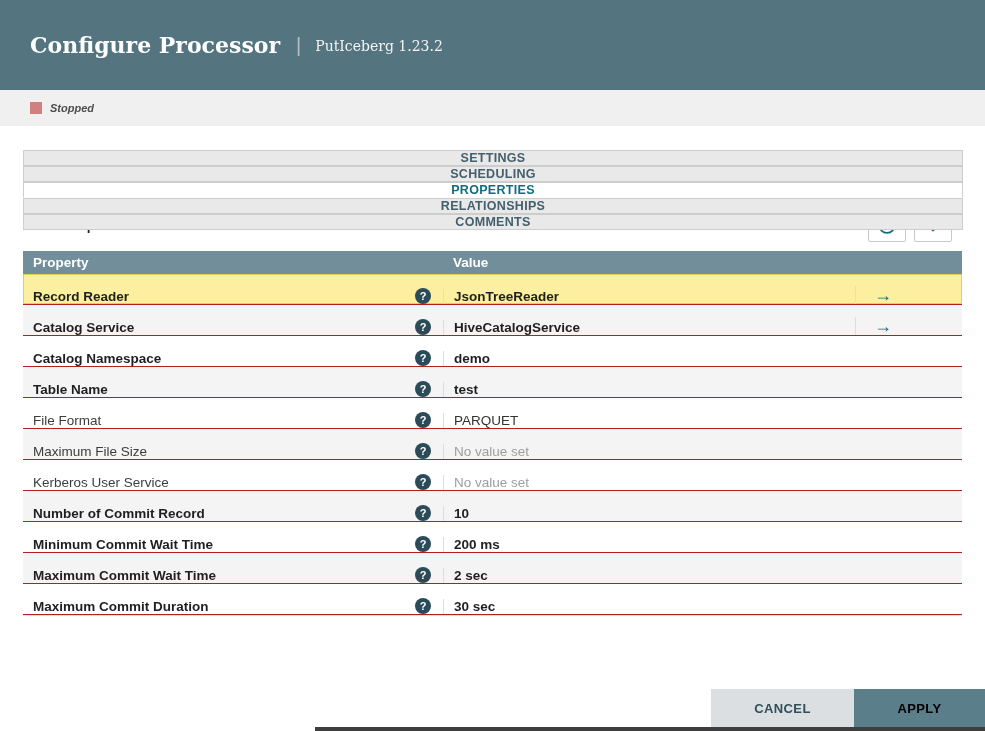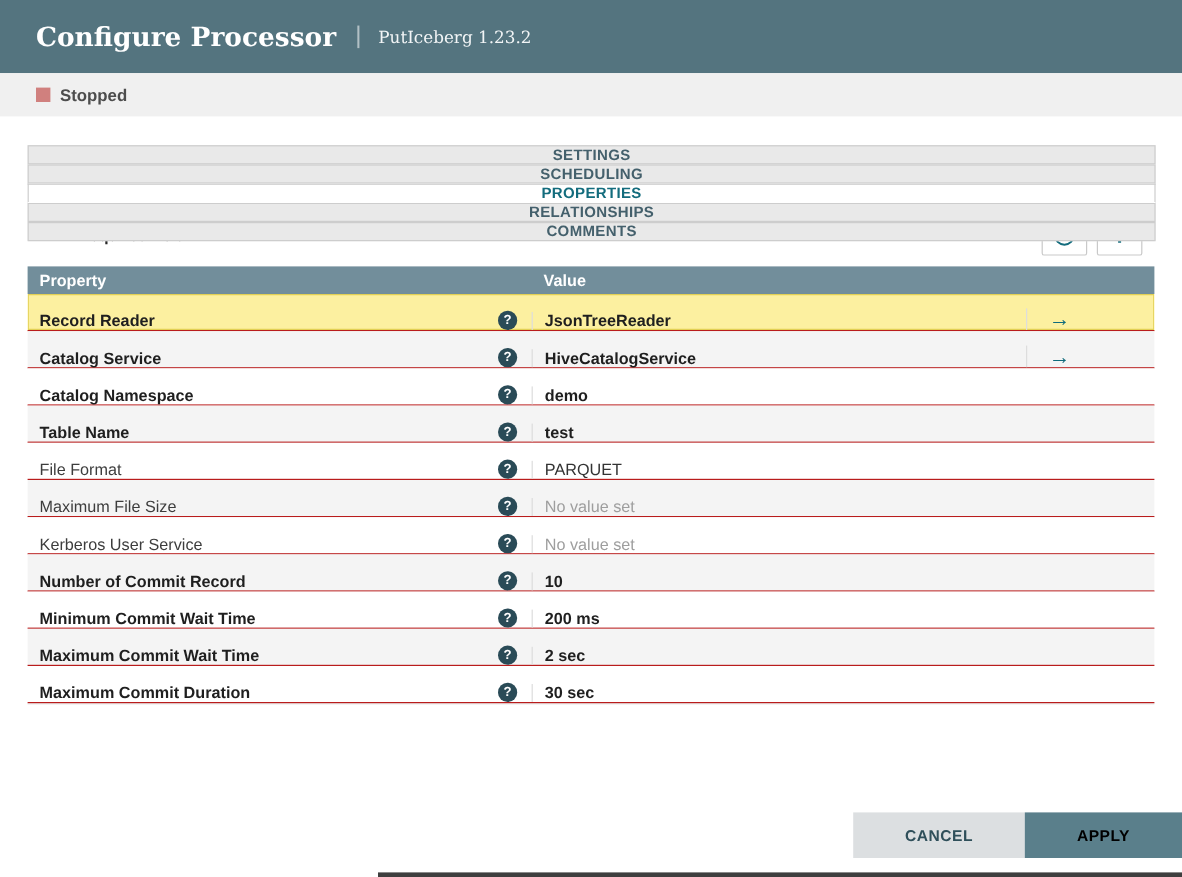--- a/index.html
+++ b/index.html
@@ -6,42 +6,42 @@
   html,body { margin:0; padding:0; }
   body {
     width:985px; height:731px; position:relative; overflow:hidden;
     background:#ffffff;
     font-family:"Liberation Sans", sans-serif;
     -webkit-font-smoothing:antialiased;
   }
 
   
   .dlg-header {
-    height:61px; background:var(--header-bg,#54747f);
+    height:90px; background:var(--header-bg,#54747f);
     display:flex; align-items:center; padding:0 30px;
   }
   .dlg-title {
     font-family:"DejaVu Serif","Liberation Serif",serif;
     font-size:22px; font-weight:bold; color:#ffffff; margin:0;
   }
   .dlg-sep { color:rgba(255,255,255,.55); font-size:20px; font-weight:300; margin:0 14px 0 16px; }
   .dlg-subtitle {
     font-family:"DejaVu Serif","Liberation Serif",serif;
     font-size:14px; color:#f2f5f6; font-weight:400; margin-top:2px;
   }
 
   
   .status-bar {
     height:36px; background:#f0f0f0; display:flex; align-items:center; padding:0 30px;
   }
   .status-square {
     width:12px; height:12px; background:var(--stopped-indicator,#d0807e);
     display:inline-block; margin-right:8px;
   }
-  .status-label { font-size:14px; font-weight:bold; color:#4d4d4d; }
+  .status-label { font-size:11px; font-weight:bold; color:#4d4d4d;font-style:italic; }
 
   
   .content { padding:0 23px; }
 
   .tabs { display:flex; margin-top:24px; height:42px; position:relative;flex-direction:column; }
   .tab {
     padding:0 29px; display:flex; align-items:center; justify-content:center;
     background:#e9e9e9; border:1px solid #cdcdcd; margin-right:-1px;
     cursor:pointer; position:relative;
   }
@@ -94,21 +94,21 @@
   .vtext.empty { color:#9e9e9e !important; font-weight:400 !important; }
 
   .help {
     width:16px; height:16px; border-radius:50%; background:#2a4b57; color:#ffffff;
     font-size:11px; font-weight:bold; display:flex; align-items:center; justify-content:center;
     flex:0 0 16px; cursor:pointer;
   }
   .goto { color:#0f6b7c; font-size:18px; font-weight:bold; cursor:pointer; line-height:1; }
 
   
-  .footer { position:absolute; right:0; bottom:16px; display:flex; }
+  .footer { position:absolute; right:0; bottom:4px; display:flex; }
   .btn {
     height:38px; border:none; font-family:inherit; font-size:13px; font-weight:bold;
     letter-spacing:.4px; cursor:pointer;
   }
   .btn-cancel { width:143px; background:#dcdfe1; color:#2f4f5a; }
   .btn-apply { width:131px; background:var(--apply-button-bg,#5a7f8b); color:#000000; }
 
   .window-edge { position:absolute; left:315px; right:0; bottom:0; height:4px; background:#3e3e3e; }
 </style>
 </head>

